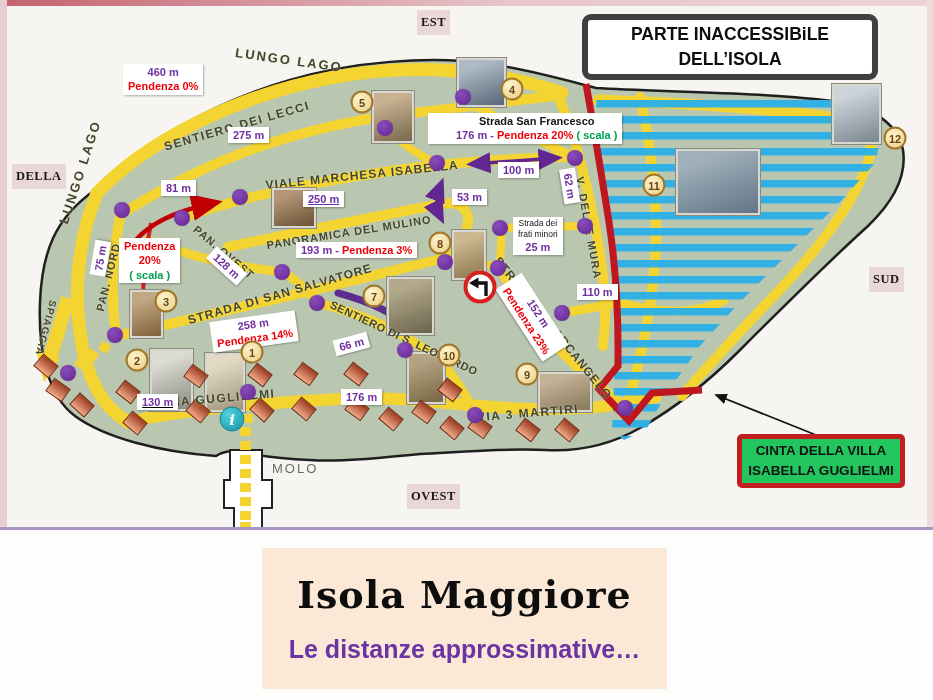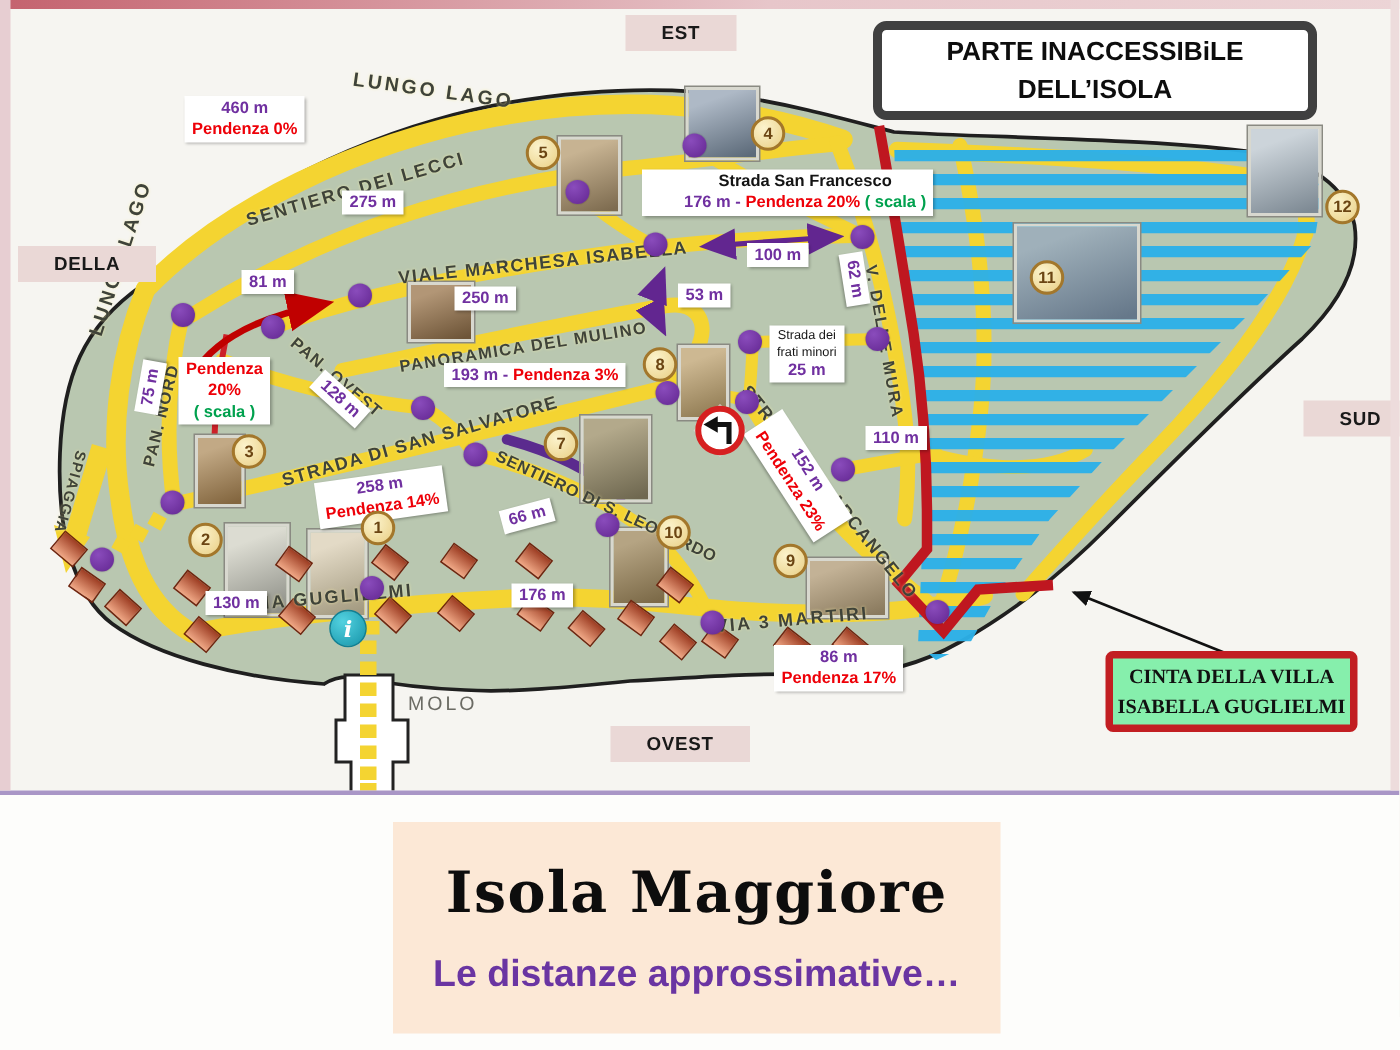--- a/index.html
+++ b/index.html
@@ -25,29 +25,29 @@
           border:2px solid #a3772b;color:#6b4513;font-size:11px;font-weight:700;
           display:flex;align-items:center;justify-content:center;
           transform:translate(-50%,-50%);}
   .jdot{position:absolute;width:16px;height:16px;border-radius:50%;
         background:radial-gradient(circle at 35% 30%,#8a4cbc,#622690);
         transform:translate(-50%,-50%);box-shadow:0 0 1px rgba(0,0,0,.4);}
   .house{position:absolute;width:18px;height:14px;border:1px solid #70250f;
          background:linear-gradient(180deg,#9c3c22,#f0a886);transform:translate(-50%,-50%);}
   .photo{position:absolute;border:2px solid #d8d8cf;outline:1px solid #8a8a82;}
   .compass{position:absolute;background:#ead8d6;color:#191919;font-weight:700;
-           font-size:12.5px;padding:5px 24px;letter-spacing:.5px;}
+           font-size:12.5px;padding:5px 4px;letter-spacing:.5px;font-family:Liberation Serif, serif;}
   #parte-box{position:absolute;left:582px;top:14px;width:284px;height:54px;background:#fff;
              border:6px solid #404040;border-radius:9px;display:flex;flex-direction:column;
              align-items:center;justify-content:center;font-weight:800;font-size:17.5px;
              color:#0d0d0d;line-height:1.45;}
-  #cinta-box{position:absolute;left:737px;top:434px;width:158px;height:44px;background:#86efac;
+  #cinta-box{position:absolute;left:737px;top:434px;width:158px;height:44px;background:#22c55e;
              border:5px solid #c21e22;border-radius:5px;display:flex;flex-direction:column;
              align-items:center;justify-content:center;font-weight:800;font-size:13.5px;
-             color:#111;line-height:1.5;font-family:Liberation Serif, serif;}
+             color:#111;line-height:1.5;}
   #molo-label{position:absolute;left:272px;top:461px;color:#6b6b64;font-size:13px;
               letter-spacing:2px;font-weight:400;}
   #info-icon{position:absolute;left:232px;top:419px;width:23px;height:23px;border-radius:50%;
              transform:translate(-50%,-50%);background:radial-gradient(circle at 35% 30%,#53d2e0,#1593a8);
              border:1px solid #127f92;color:#fff;display:flex;align-items:center;justify-content:center;
              font-family:"DejaVu Serif",serif;font-style:italic;font-weight:700;font-size:15px;}
   #no-turn-sign{position:absolute;left:458px;top:265px;width:44px;height:44px;}
   #footer-box{position:absolute;left:262px;top:548px;width:405px;height:141px;background:#fce8d6;}
   #footer-title{margin-top:24px;text-align:center;font-family:"DejaVu Serif",serif;
                 font-weight:700;font-size:38px;color:#0d0d0d;letter-spacing:1px;}
@@ -202,21 +202,21 @@
         <div><span style="color: rgb(112, 48, 160);">460 m</span></div>
         <div><span style="color: rgb(238, 0, 8);">Pendenza 0%</span></div>
       </div>
       <div class="dlabel" style="left: 228px; top: 127px;">
         <div><span style="color: rgb(112, 48, 160);">275 m</span></div>
       </div>
       <div class="dlabel" style="left: 161px; top: 180px;">
         <div><span style="color: rgb(112, 48, 160);">81 m</span></div>
       </div>
       <div class="dlabel" style="left: 303px; top: 191px;">
-        <div><span style="color: rgb(112, 48, 160);">250 m</span></div>
+        <div><span style="color: rgb(112, 48, 160); text-decoration: underline;">250 m</span></div>
       </div>
       <div class="dlabel" style="left: 498px; top: 162px;">
         <div><span style="color: rgb(112, 48, 160);">100 m</span></div>
       </div>
       <div class="dlabel" style="left: 452px; top: 189px;">
         <div><span style="color: rgb(112, 48, 160);">53 m</span></div>
       </div>
       <div class="dlabel" style="left: 552px; top: 178px; transform: rotate(81deg);">
         <div><span style="color: rgb(112, 48, 160);">62 m</span></div>
       </div>
@@ -238,41 +238,37 @@
         <div><span style="color: rgb(238, 0, 8);">20%</span></div>
         <div><span style="color: rgb(0, 161, 78);">( scala )</span></div>
       </div>
       <div class="dlabel" style="left: 211px; top: 316px; transform: rotate(-8deg);">
         <div><span style="color: rgb(112, 48, 160);">258 m</span></div>
         <div><span style="color: rgb(238, 0, 8);">Pendenza 14%</span></div>
       </div>
       <div class="dlabel" style="left: 334px; top: 336px; transform: rotate(-15deg);">
         <div><span style="color: rgb(112, 48, 160);">66 m</span></div>
       </div>
-      <div class="dlabel" style="left: 137px; top: 394px;">
+      <div class="dlabel" style="left: 137px; top: 394px; text-decoration: underline;">
         <div><span style="color: rgb(112, 48, 160);">130 m</span></div>
       </div>
       <div class="dlabel" style="left: 341px; top: 389px;">
         <div><span style="color: rgb(112, 48, 160);">176 m</span></div>
       </div>
       <div class="dlabel" style="left: 489px; top: 302px; transform: rotate(57deg);">
         <div><span style="color: rgb(112, 48, 160);">152 m</span></div>
         <div><span style="color: rgb(238, 0, 8);">Pendenza 23%</span></div>
       </div>
       <div class="dlabel" style="left: 577px; top: 284px;">
         <div><span style="color: rgb(112, 48, 160);">110 m</span></div>
       </div>
       <div class="dlabel small-note" style="left: 513px; top: 217px;">
         <div class="k-line"><span style="color: rgb(20, 20, 20);">Strada dei</span></div>
         <div class="k-line"><span style="color: rgb(20, 20, 20);">frati minori</span></div>
         <div><span style="color: rgb(112, 48, 160);">25 m</span></div>
-      </div>
-      <div class="dlabel" style="left: 516px; top: 430px;">
-        <div><span style="color: rgb(112, 48, 160);">86 m</span></div>
-        <div><span style="color: rgb(238, 0, 8);">Pendenza 17%</span></div>
       </div>
       <div class="jdot" style="left: 122px; top: 210px;"></div>
       <div class="jdot" style="left: 182px; top: 218px;"></div>
       <div class="jdot" style="left: 240px; top: 197px;"></div>
       <div class="jdot" style="left: 385px; top: 128px;"></div>
       <div class="jdot" style="left: 463px; top: 97px;"></div>
       <div class="jdot" style="left: 437px; top: 163px;"></div>
       <div class="jdot" style="left: 575px; top: 158px;"></div>
       <div class="jdot" style="left: 500px; top: 228px;"></div>
       <div class="jdot" style="left: 585px; top: 226px;"></div>
@@ -289,21 +285,21 @@
       <div class="jdot" style="left: 68px; top: 373px;"></div>
       <div class="marker" style="left: 252px; top: 352px;">1</div>
       <div class="marker" style="left: 137px; top: 360px;">2</div>
       <div class="marker" style="left: 166px; top: 301px;">3</div>
       <div class="marker" style="left: 512px; top: 89px;">4</div>
       <div class="marker" style="left: 362px; top: 102px;">5</div>
       <div class="marker" style="left: 374px; top: 296px;">7</div>
       <div class="marker" style="left: 440px; top: 243px;">8</div>
       <div class="marker" style="left: 527px; top: 374px;">9</div>
       <div class="marker" style="left: 449px; top: 355px;">10</div>
-      <div class="marker" style="left: 698px; top: 185px;">11</div>
+      <div class="marker" style="left: 654px; top: 185px;">11</div>
       <div class="marker" style="left: 895px; top: 138px;">12</div>
       <div class="compass" style="left: 417px; top: 10px;">EST</div>
       <div class="compass" style="left: 12px; top: 164px;">DELLA</div>
       <div class="compass" style="left: 869px; top: 267px;">SUD</div>
       <div class="compass" style="left: 407px; top: 484px;">OVEST</div>
     </div>
 
   <div id="parte-box">
     <div>PARTE INACCESSIBiLE</div>
     <div>DELL’ISOLA</div>

